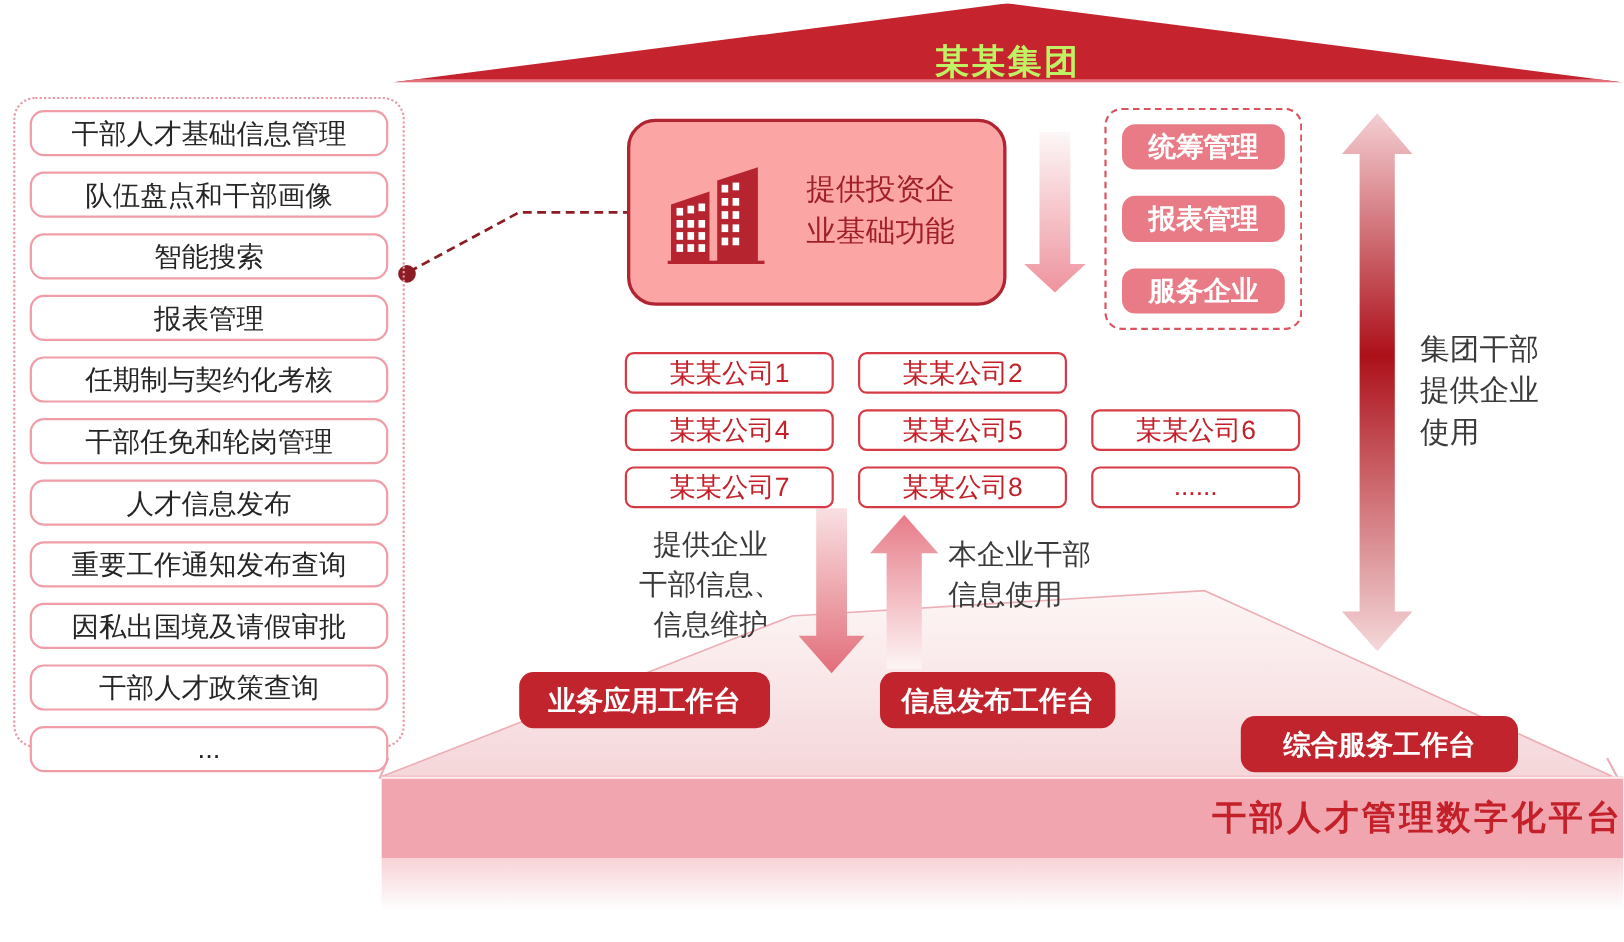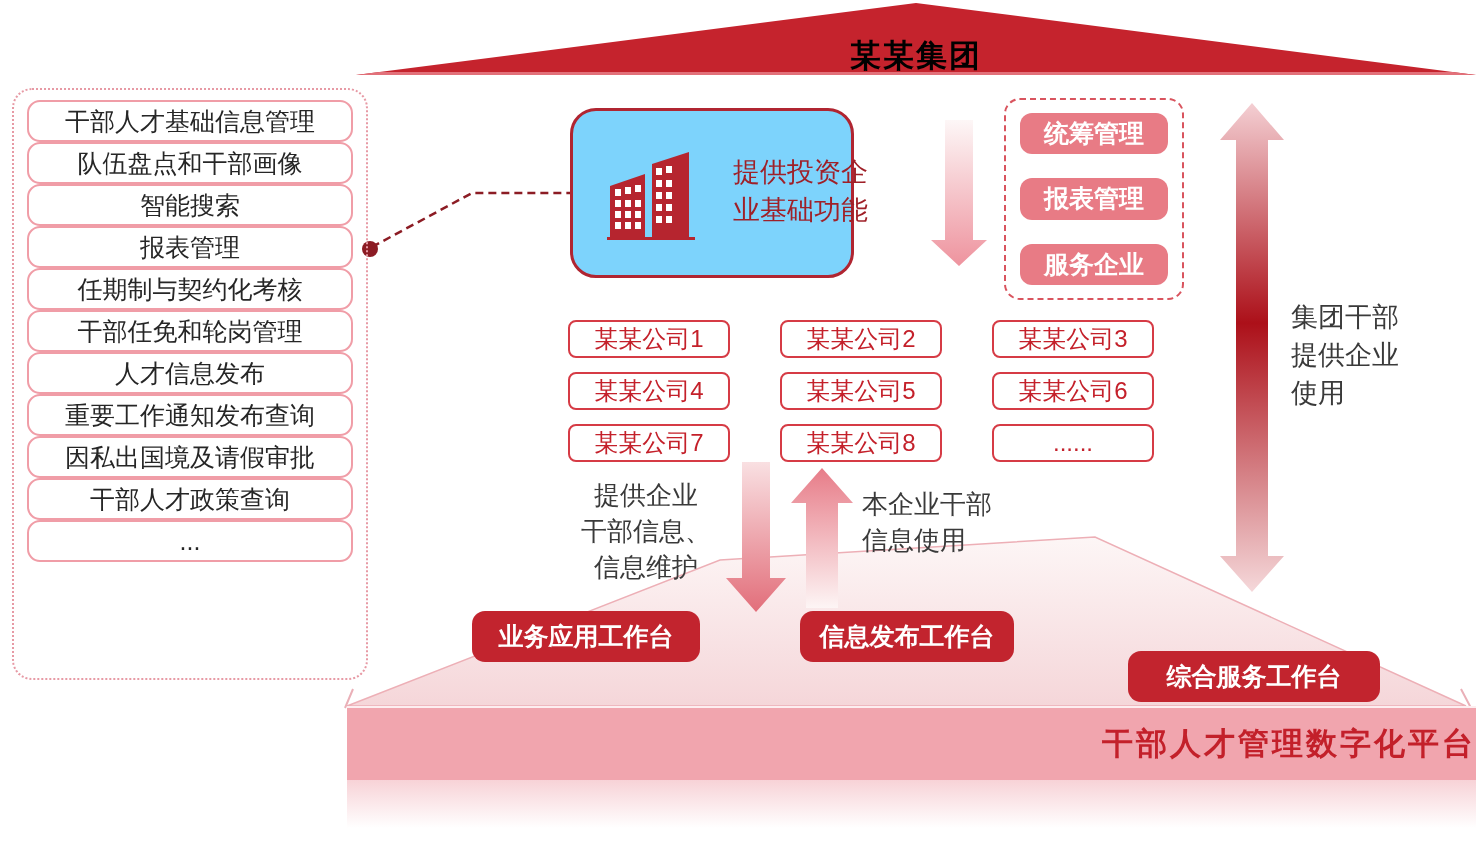--- a/index.html
+++ b/index.html
@@ -6,46 +6,46 @@
   .stage{position:relative;width:1476px;height:856px;background:#fff;overflow:hidden;
          font-family:"Liberation Sans","DejaVu Sans",sans-serif;}
   .stage *{box-sizing:border-box;}
   svg.bg{position:absolute;left:0;top:0;z-index:1;}
 
   
   .roof{position:absolute;left:356px;top:3px;width:1120px;height:72px;z-index:2;
         background:#c5232d;clip-path:polygon(50% 0%,0% 100%,100% 100%);
         display:flex;align-items:center;justify-content:center;}
   .roof-edge{position:absolute;left:0;bottom:0;width:100%;height:3px;background:#e2717a;}
-  .roof-title{color:#000000;font-size:31px;font-weight:bold;letter-spacing:2px;margin-top:34px;white-space:nowrap;}
+  .roof-title{color:#bef264;font-size:31px;font-weight:bold;letter-spacing:2px;margin-top:34px;white-space:nowrap;}
 
   
   .left-panel{position:absolute;left:12px;top:88px;width:356px;height:592px;z-index:2;
               border:2px dotted #e79aa5;border-radius:20px;padding:10px 13px;
-              display:flex;flex-direction:column;gap:0;background:transparent;}
+              display:flex;flex-direction:column;gap:14px;background:transparent;}
   .lp-item{height:42px;flex:0 0 42px;border:2px solid #f09da7;border-radius:13px;background:#fff;
            display:flex;align-items:center;justify-content:center;
            font-size:25px;color:#262626;white-space:nowrap;}
 
   
-  .center-box{position:absolute;left:570px;top:108px;width:284px;height:170px;z-index:2;
-              border:3px solid #b02531;border-radius:26px;background:#7dd3fc;}
+  .center-box{position:absolute;left:570px;top:108px;width:345px;height:170px;z-index:2;
+              border:3px solid #b02531;border-radius:26px;background:#fca5a5;}
   .cb-icon{position:absolute;left:32px;top:26px;}
   .cb-text{position:absolute;left:160px;top:42px;color:#9f2028;font-size:27px;font-weight:500;
            line-height:38px;white-space:nowrap;}
 
   
   .group-panel{position:absolute;left:1004px;top:98px;width:180px;height:202px;z-index:2;
                border:2px dashed #d9545e;border-radius:16px;padding:13px 14px;
                display:flex;flex-direction:column;gap:24px;}
   .gp-btn{flex:1 1 auto;background:#e87b85;border-radius:12px;display:flex;align-items:center;justify-content:center;
           color:#fff;font-size:25px;font-weight:bold;white-space:nowrap;}
 
   
-  .company{position:absolute;width:162px;height:38px;z-index:2;background:#fff;
+  .company{position:absolute;width:190px;height:38px;z-index:2;background:#fff;
            border:2px solid #d63b45;border-radius:8px;display:flex;align-items:center;justify-content:center;
            color:#c4202a;font-size:24px;font-weight:500;white-space:nowrap;}
   .col1{left:568px;} .col2{left:780px;} .col3{left:992px;}
   .row1{top:320px;} .row2{top:372px;} .row3{top:424px;}
 
   
   .flow-label{position:absolute;z-index:2;color:#3a3a3a;}
   .lbl-provide{left:576px;top:477px;width:140px;text-align:center;font-size:26px;line-height:36px;}
   .lbl-use{left:862px;top:486px;width:160px;text-align:left;font-size:26px;line-height:36px;}
   .lbl-group-use{left:1291px;top:298px;width:150px;text-align:left;font-size:27px;line-height:38px;}
@@ -171,21 +171,20 @@
   </div>
 
   <div class="group-panel">
     <div class="gp-btn">统筹管理</div>
     <div class="gp-btn">报表管理</div>
     <div class="gp-btn">服务企业</div>
   </div>
 
   <div class="company col1 row1">某某公司1</div>
   <div class="company col2 row1">某某公司2</div>
-  <div class="company col3 row1">某某公司3</div>
   <div class="company col1 row2">某某公司4</div>
   <div class="company col2 row2">某某公司5</div>
   <div class="company col3 row2">某某公司6</div>
   <div class="company col1 row3">某某公司7</div>
   <div class="company col2 row3">某某公司8</div>
   <div class="company col3 row3">......</div>
 
   <div class="flow-label lbl-provide">
     <div>提供企业</div>
     <div>干部信息、</div>

